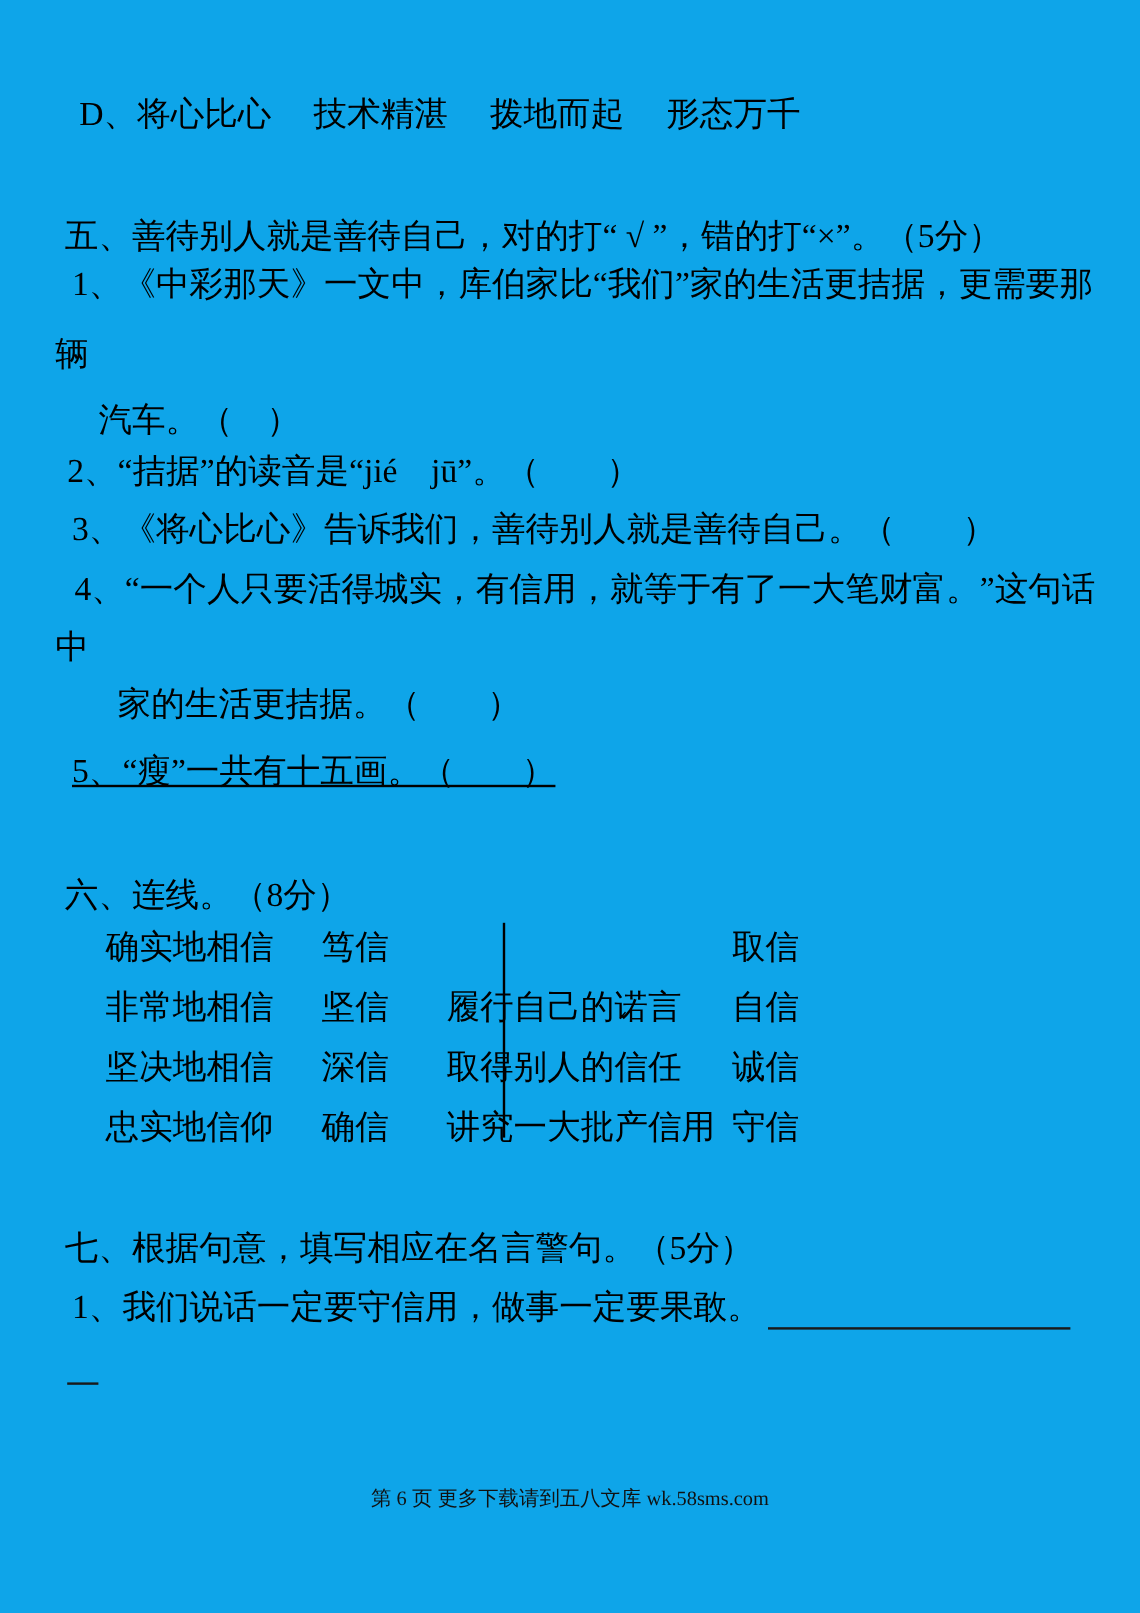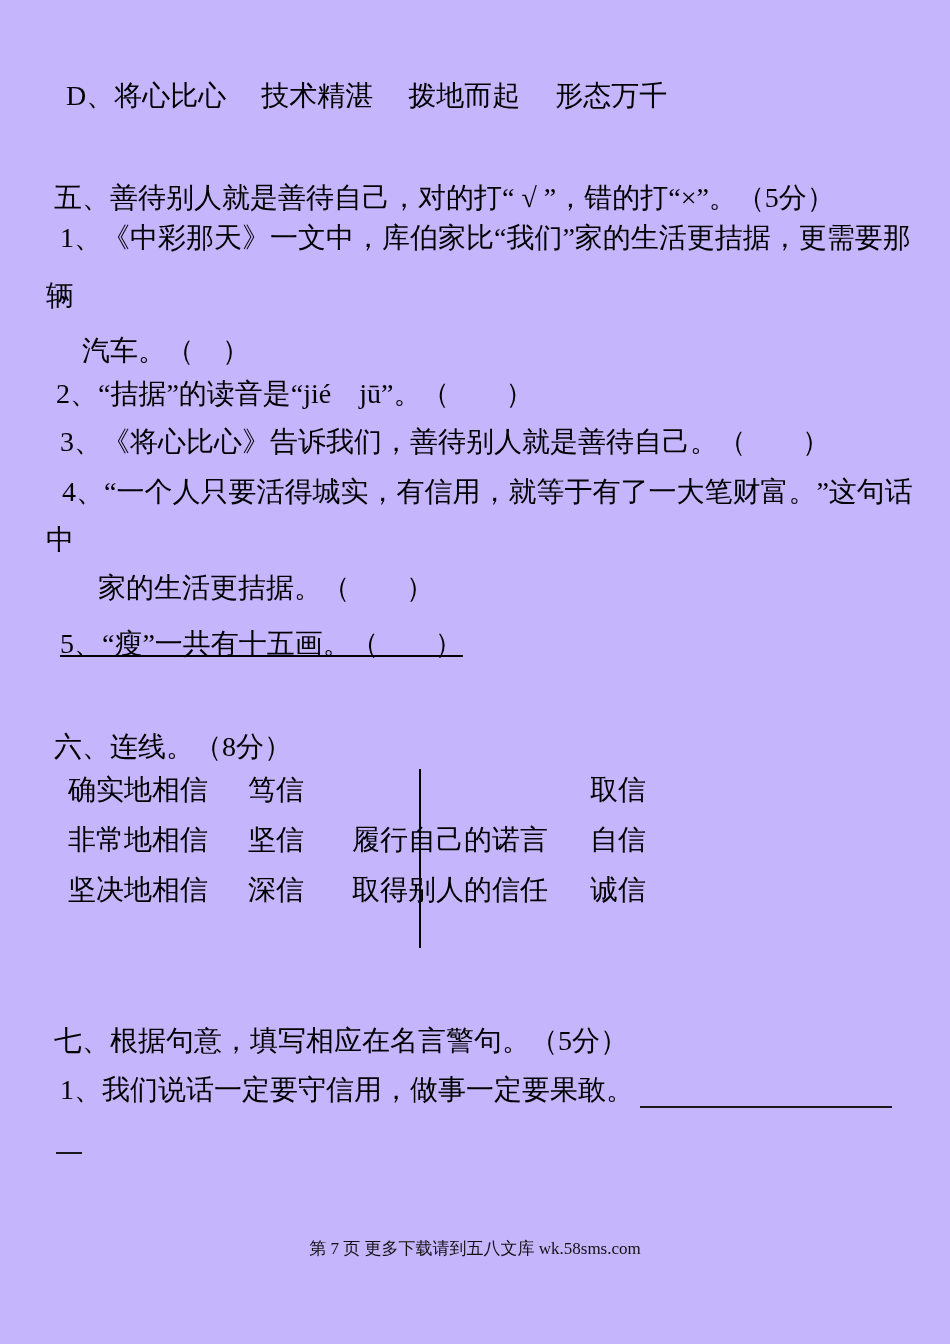--- a/index.html
+++ b/index.html
@@ -4,21 +4,21 @@
 <style>
   html, body {
     margin: 0;
     padding: 0;
     background: #ffffff;
   }
   #page {
     position: relative;
     width: 950px;
     height: 1344px;
-    background: #c4b5fd;
+    background: #0ea5e9;
     overflow: hidden;
     font-family: "Liberation Serif", "DejaVu Serif", serif;
     color: #000000;
     font-size: 28px;
     line-height: 36px;
   }
   .line {
     position: absolute;
     white-space: pre;
   }
@@ -34,21 +34,21 @@
   .l-q4b    { top: 522px;  left: 46px; }
   .l-q4c    { top: 570px;  left: 98px; }
   .l-q5     { top: 626px;  left: 60px; text-decoration: underline; }
   .l-s6t    { top: 729px;  left: 54px; }
   
   .match-row { position: absolute; left: 0; width: 950px; height: 36px; }
   .r0 { top: 772px; }
   .r1 { top: 822px; text-align: right; }
   .r2 { top: 872px; }
   .r3 { top: 922px; }
-  .match-row .cell { position: absolute; white-space: pre; }
+  .match-row .cell { position: absolute; white-space: pre; margin-left: 20px; }
   .c0 { left: 68px; }
   .c1 { left: 248px; }
   .c2 { left: 352px; }
   .c3 { left: 590px; }
   
   .vline {
     position: absolute;
     left: 419px;
     top: 769px;
     width: 2px;
@@ -119,28 +119,34 @@
     <span class="cell c1">坚信</span>
     <span class="cell c2">履行自己的诺言</span>
     <span class="cell c3">自信</span>
   </div>
   <div class="match-row r2">
     <span class="cell c0">坚决地相信</span>
     <span class="cell c1">深信</span>
     <span class="cell c2">取得别人的信任</span>
     <span class="cell c3">诚信</span>
   </div>
+  <div class="match-row r3">
+    <span class="cell c0">忠实地信仰</span>
+    <span class="cell c1">确信</span>
+    <span class="cell c2">讲究一大批产信用</span>
+    <span class="cell c3">守信</span>
+  </div>
 
   <div class="vline"></div>
 
   <div class="line l-s7t">七、根据句意，填写相应在名言警句。（5分）</div>
 
   <div class="flexline l-s7q1">
     <span>1、我们说话一定要守信用，做事一定要果敢。</span>
     <span class="blank-fill"></span>
   </div>
 
   <div class="blank-wrap"></div>
 
 
-  <div class="footer">第 7 页 更多下载请到五八文库 wk.58sms.com</div>
+  <div class="footer">第 6 页 更多下载请到五八文库 wk.58sms.com</div>
 
 </div>
 
 </body></html>

